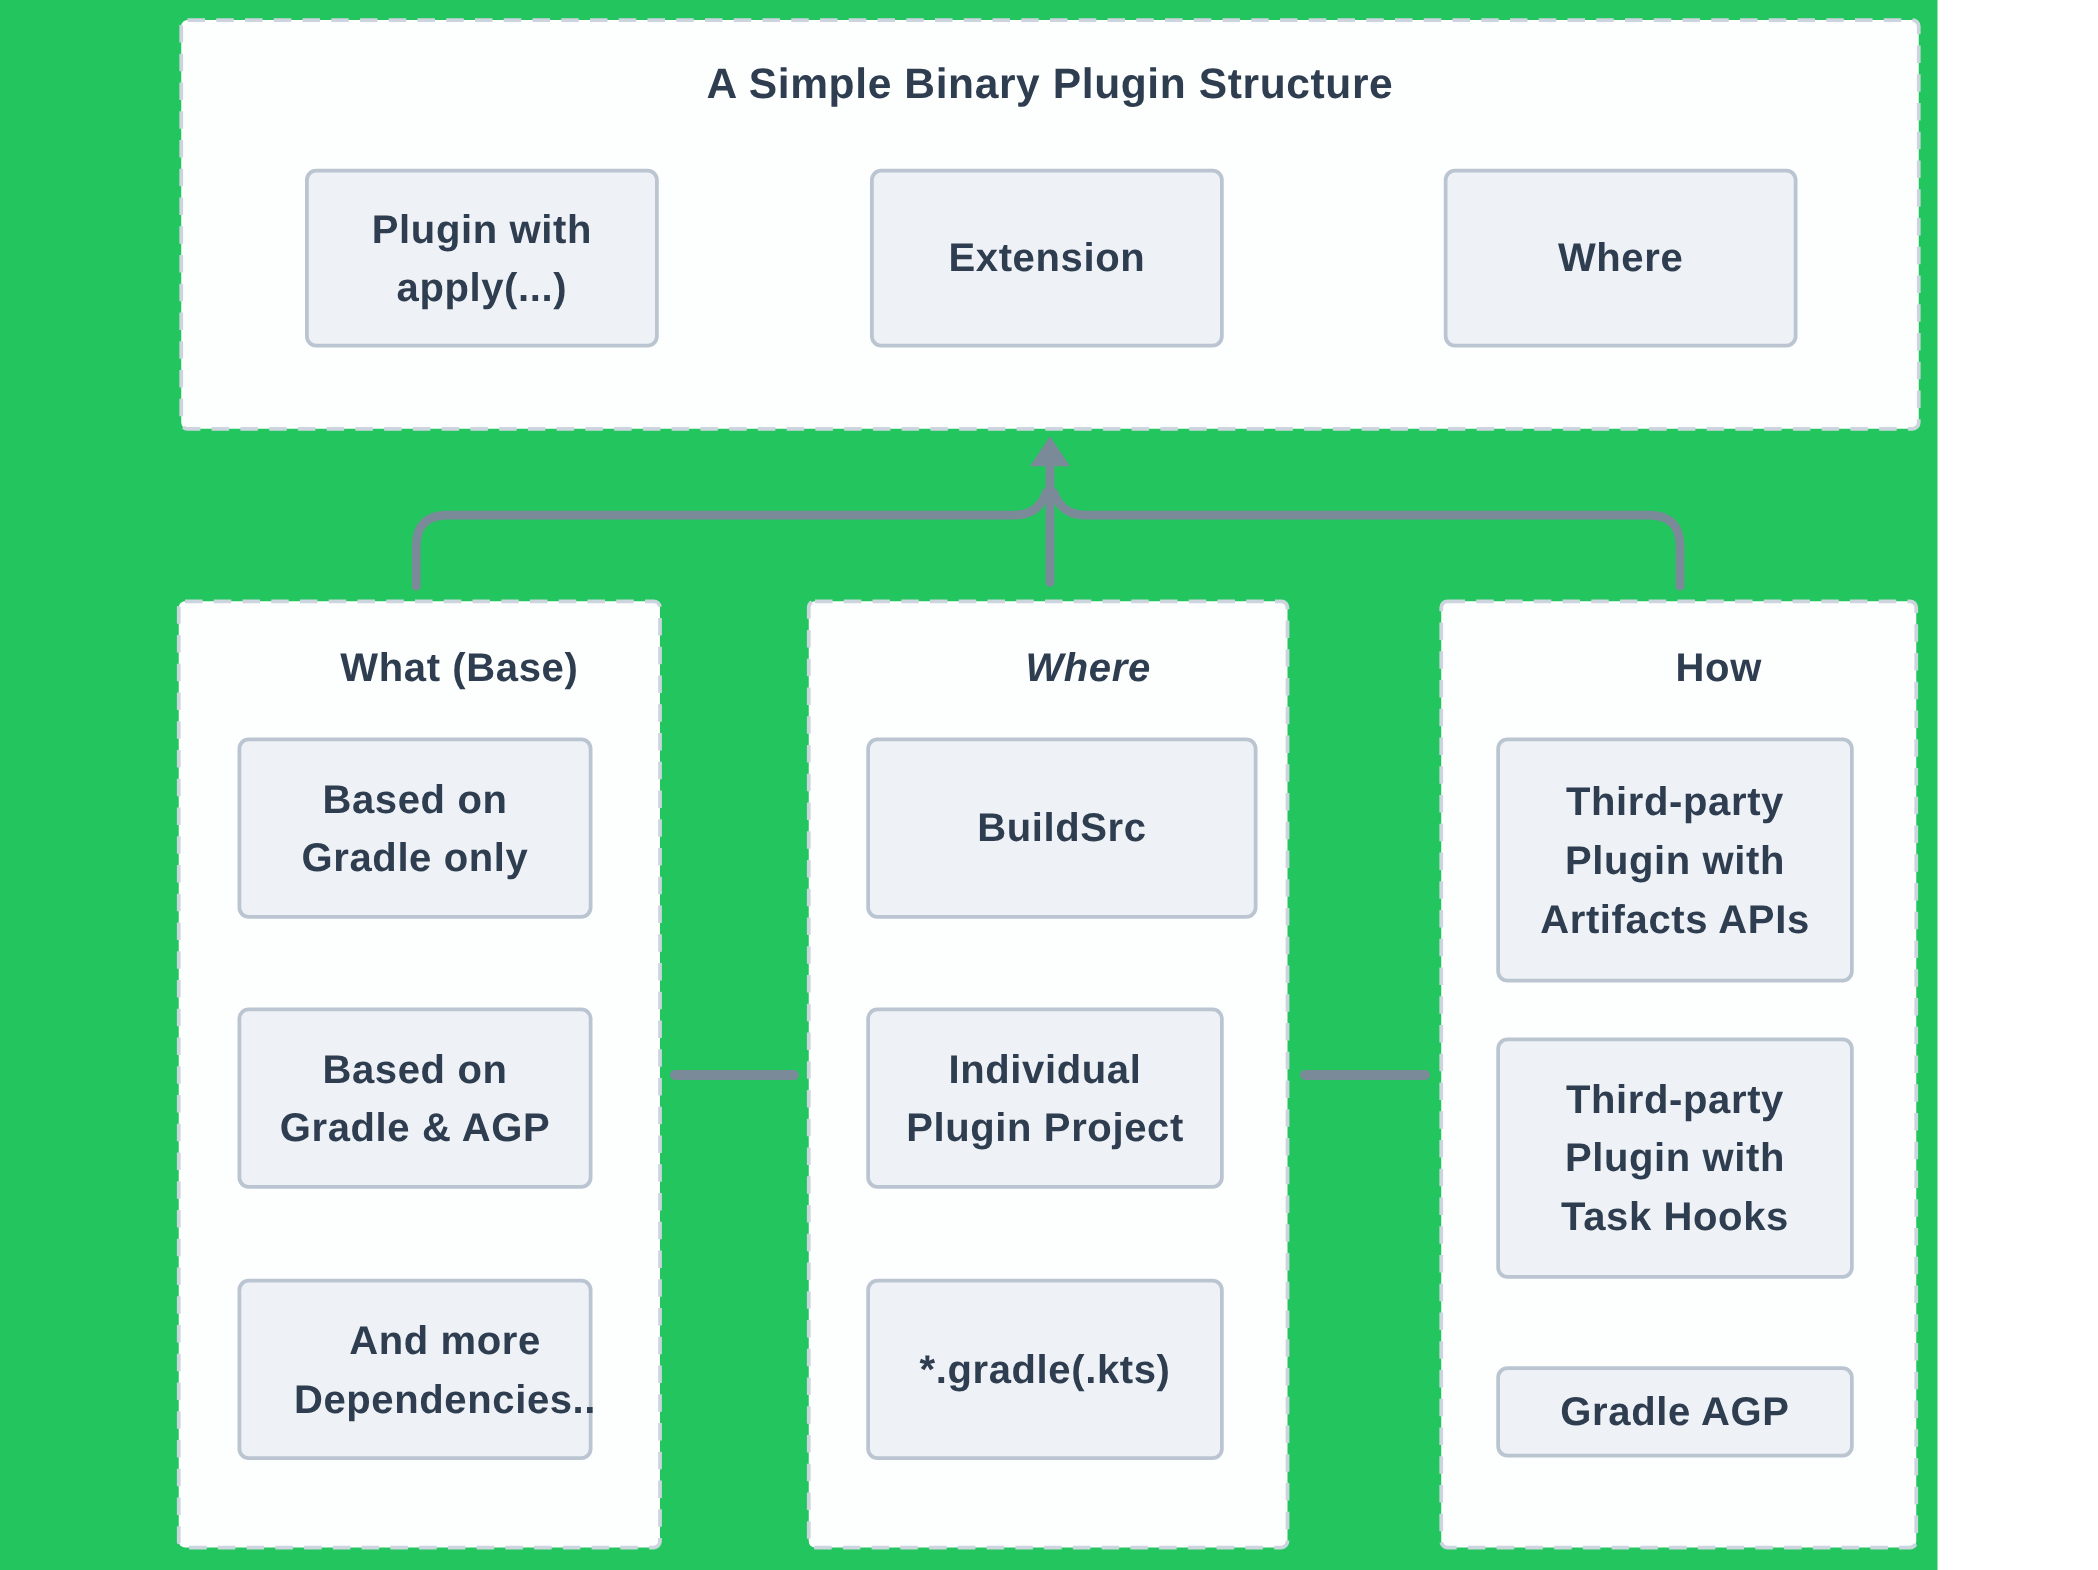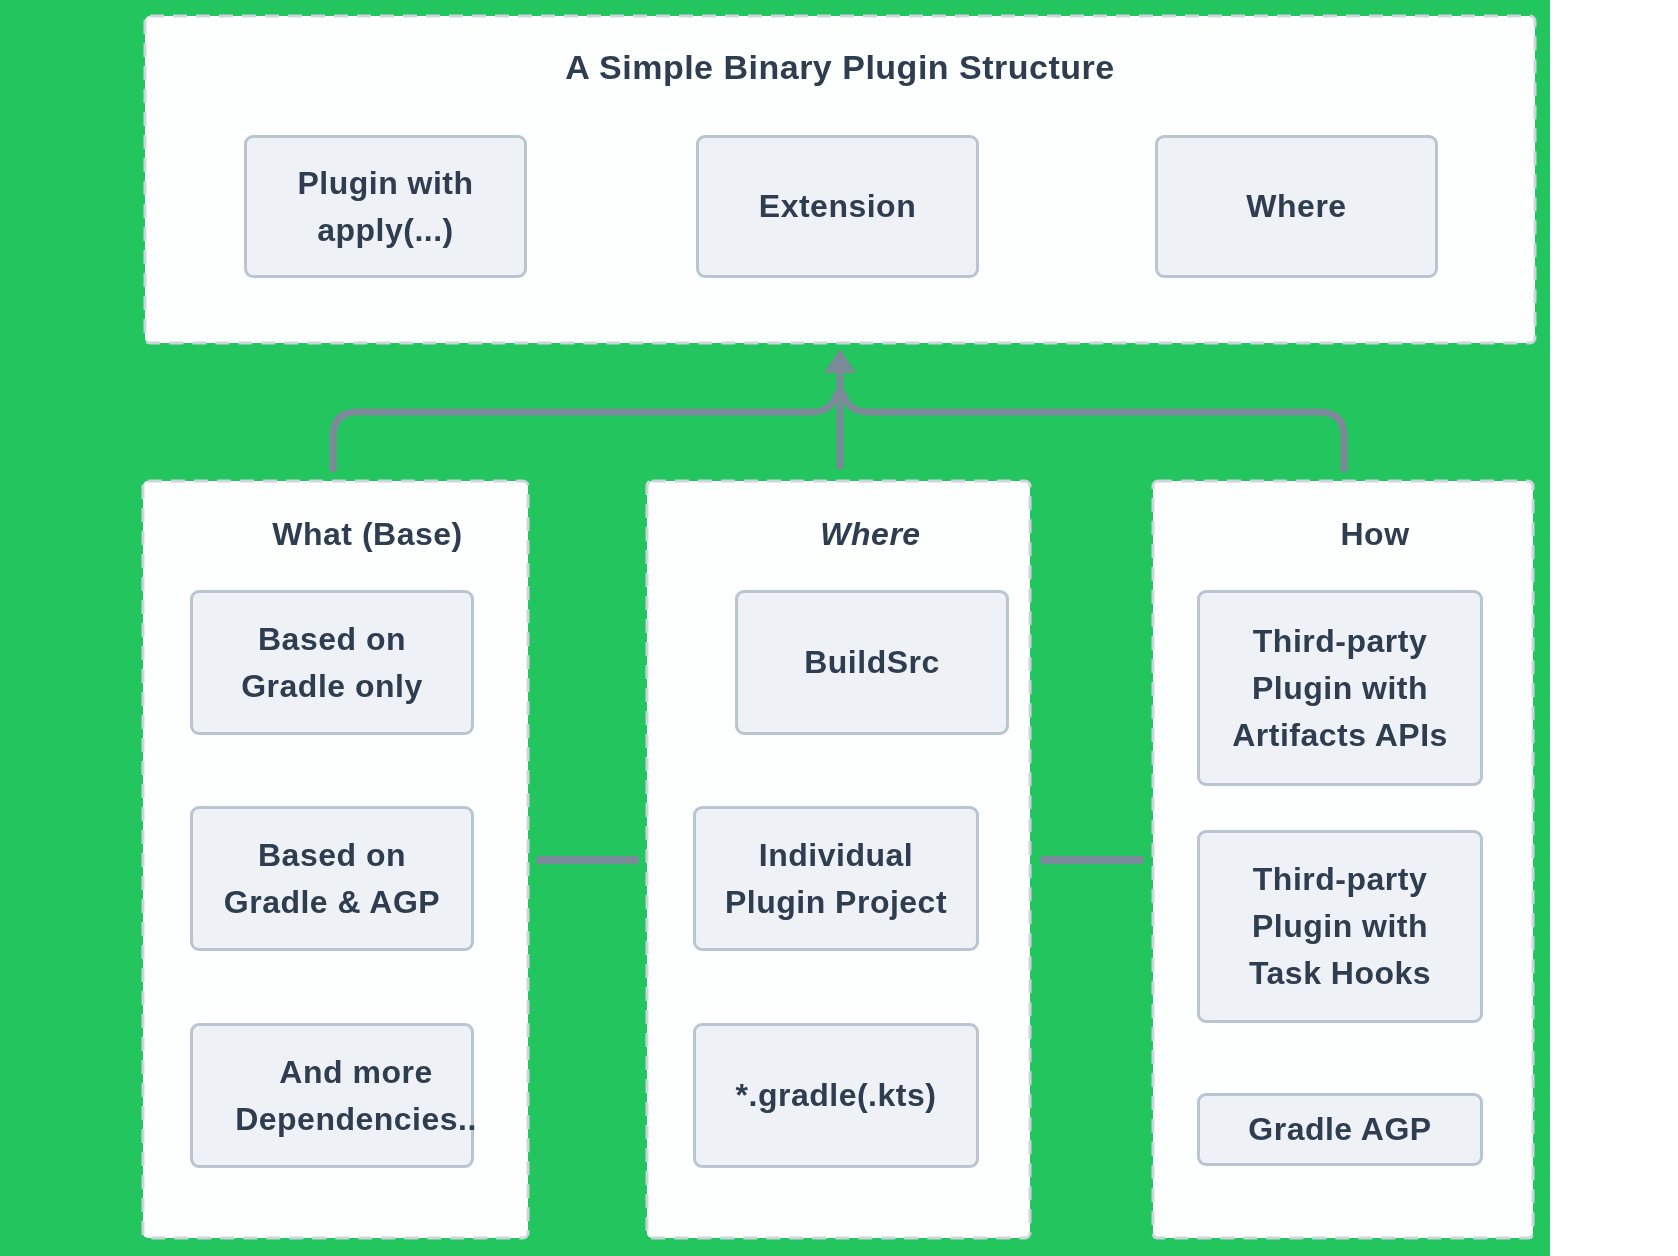--- a/index.html
+++ b/index.html
@@ -48,21 +48,21 @@
   .tb1{left:244px;} .tb2{left:696px;} .tb3{left:1155px;}
   
   .h-what{left:143px;width:385px;top:513px;}
   .h-where{left:647px;width:383px;top:513px;font-style:italic;}
   .h-how{left:1153px;width:380px;top:513px;}
   
   .w1{left:190px;width:284px;top:590px;height:145px;}
   .w2{left:190px;width:284px;top:806px;height:145px;}
   .w3{left:190px;width:284px;top:1023px;height:145px;padding-left:48px;}
   
-  .e1{left:693px;width:274px;top:590px;height:145px;margin-left:42px;}
+  .e1{left:693px;width:313px;top:590px;height:145px;}
   .e2{left:693px;width:286px;top:806px;height:145px;}
   .e3{left:693px;width:286px;top:1023px;height:145px;}
   
   .o1{left:1197px;width:286px;top:590px;height:196px;}
   .o2{left:1197px;width:286px;top:830px;height:193px;}
   .o3{left:1197px;width:286px;top:1093px;height:73px;}
 </style>
 </head>
 <body>
 

